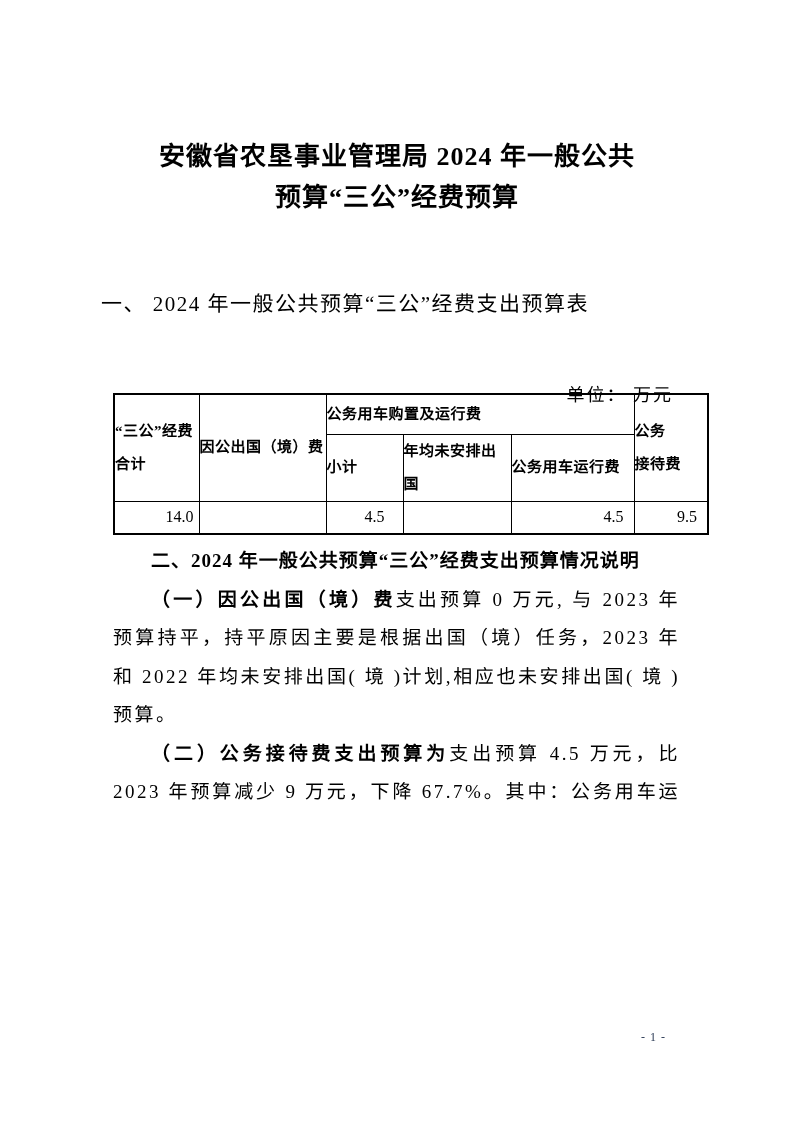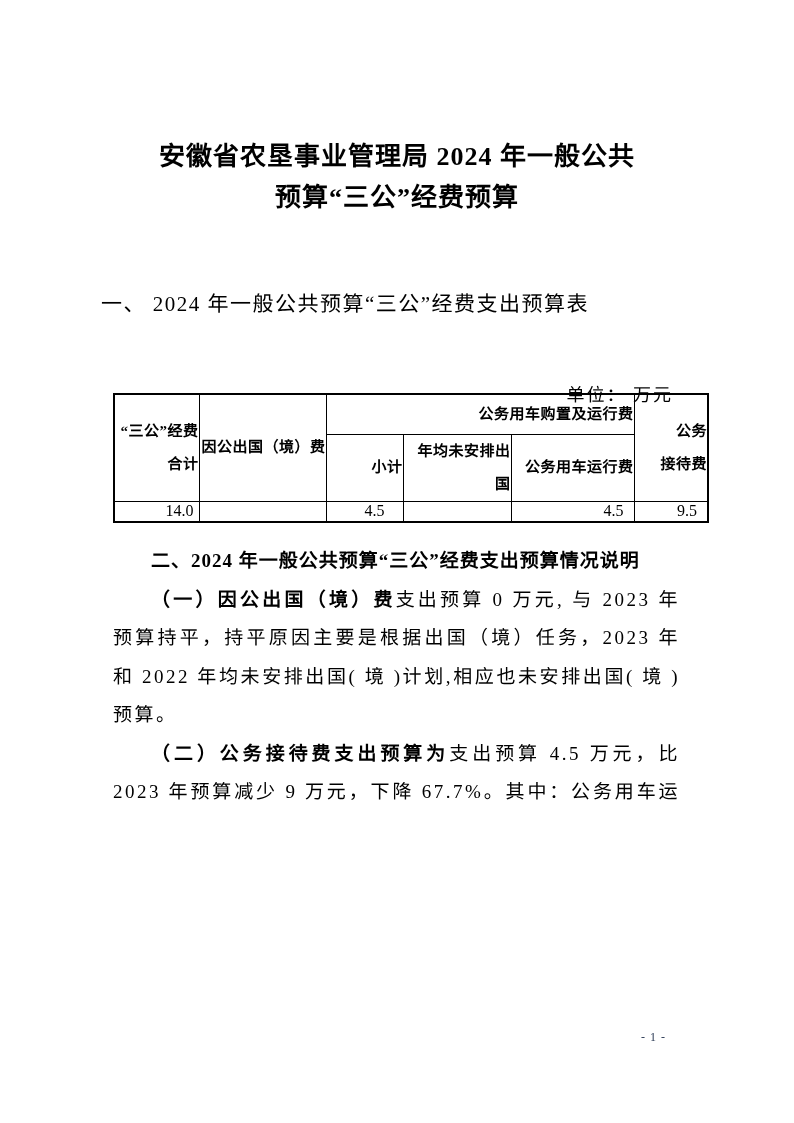--- a/index.html
+++ b/index.html
@@ -63,28 +63,28 @@
     border: 2px solid #000000;
   }
   table.budget-table td {
     border: 1px solid #000000;
     padding: 0;
     vertical-align: middle;
   }
   table.budget-table td.th {
     font-weight: bold;
     font-size: 15px;
-    text-align: right;
+    text-align: left;
     white-space: pre-line;
     line-height: 33px;
     letter-spacing: 0.5px;
   }
   table.budget-table tr.row-h1 { height: 40px; }
   table.budget-table tr.row-h2 { height: 42px; }
-  table.budget-table tr.row-vals { height: 21px; }
+  table.budget-table tr.row-vals { height: 33px; }
   table.budget-table td.num {
     font-size: 16px;
     text-align: right;
   }
   .pr5  { padding-right: 5px  !important; }
   .pr10 { padding-right: 10px !important; }
   .pr18 { padding-right: 18px !important; }
 
   
   .body-text {

